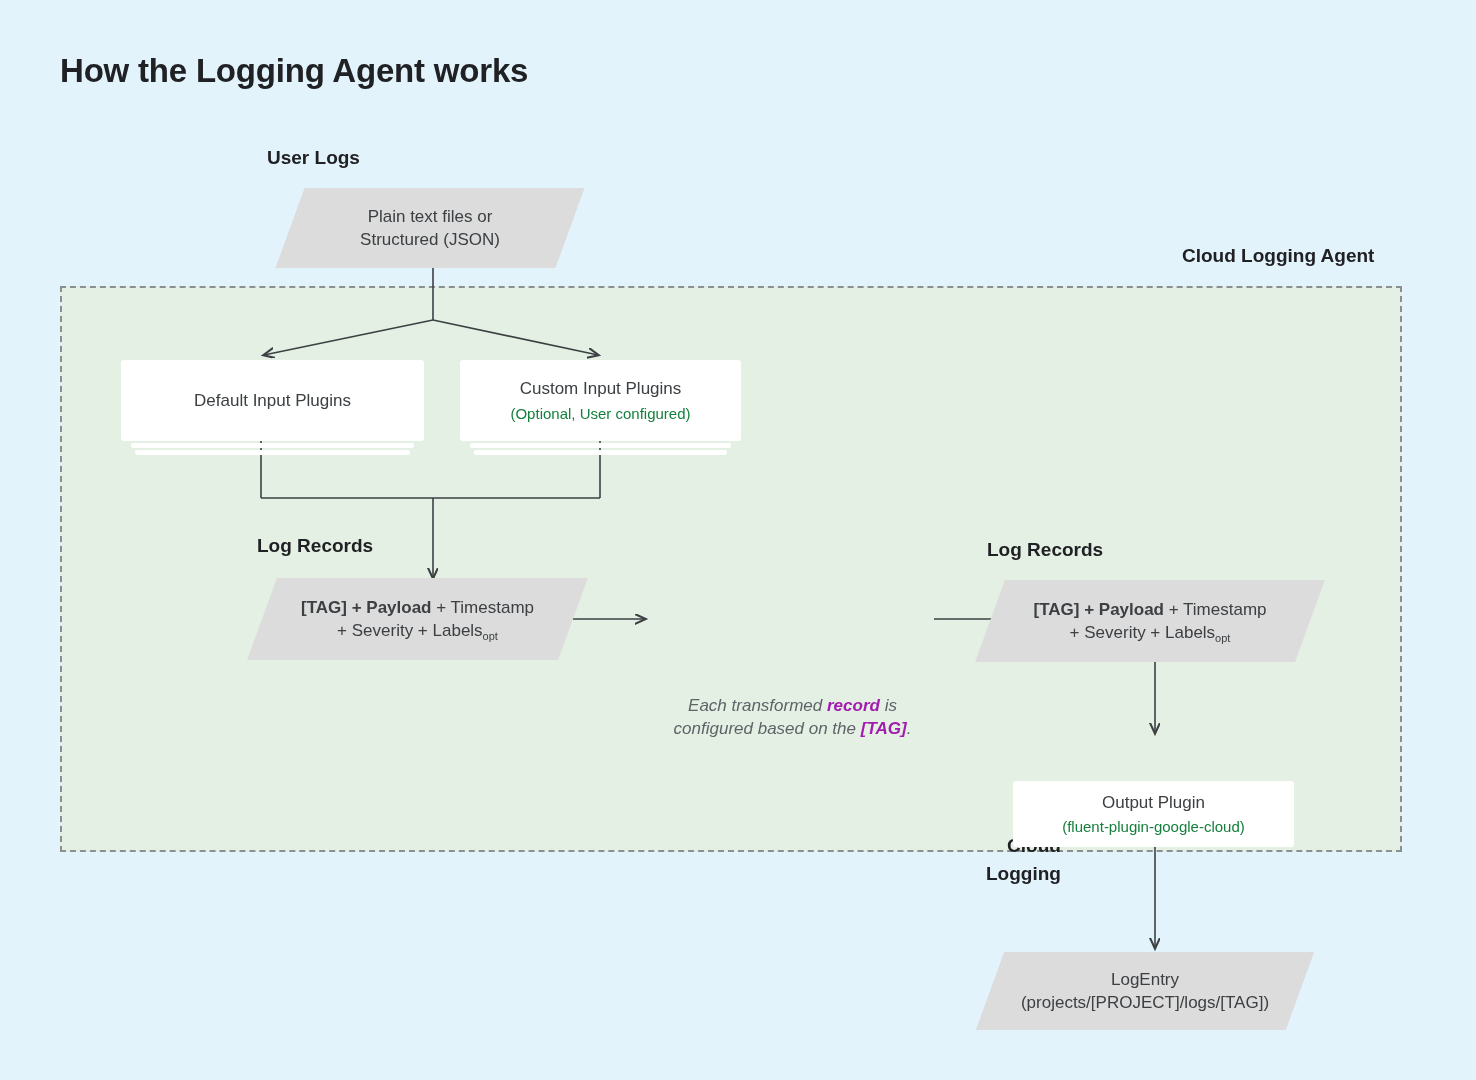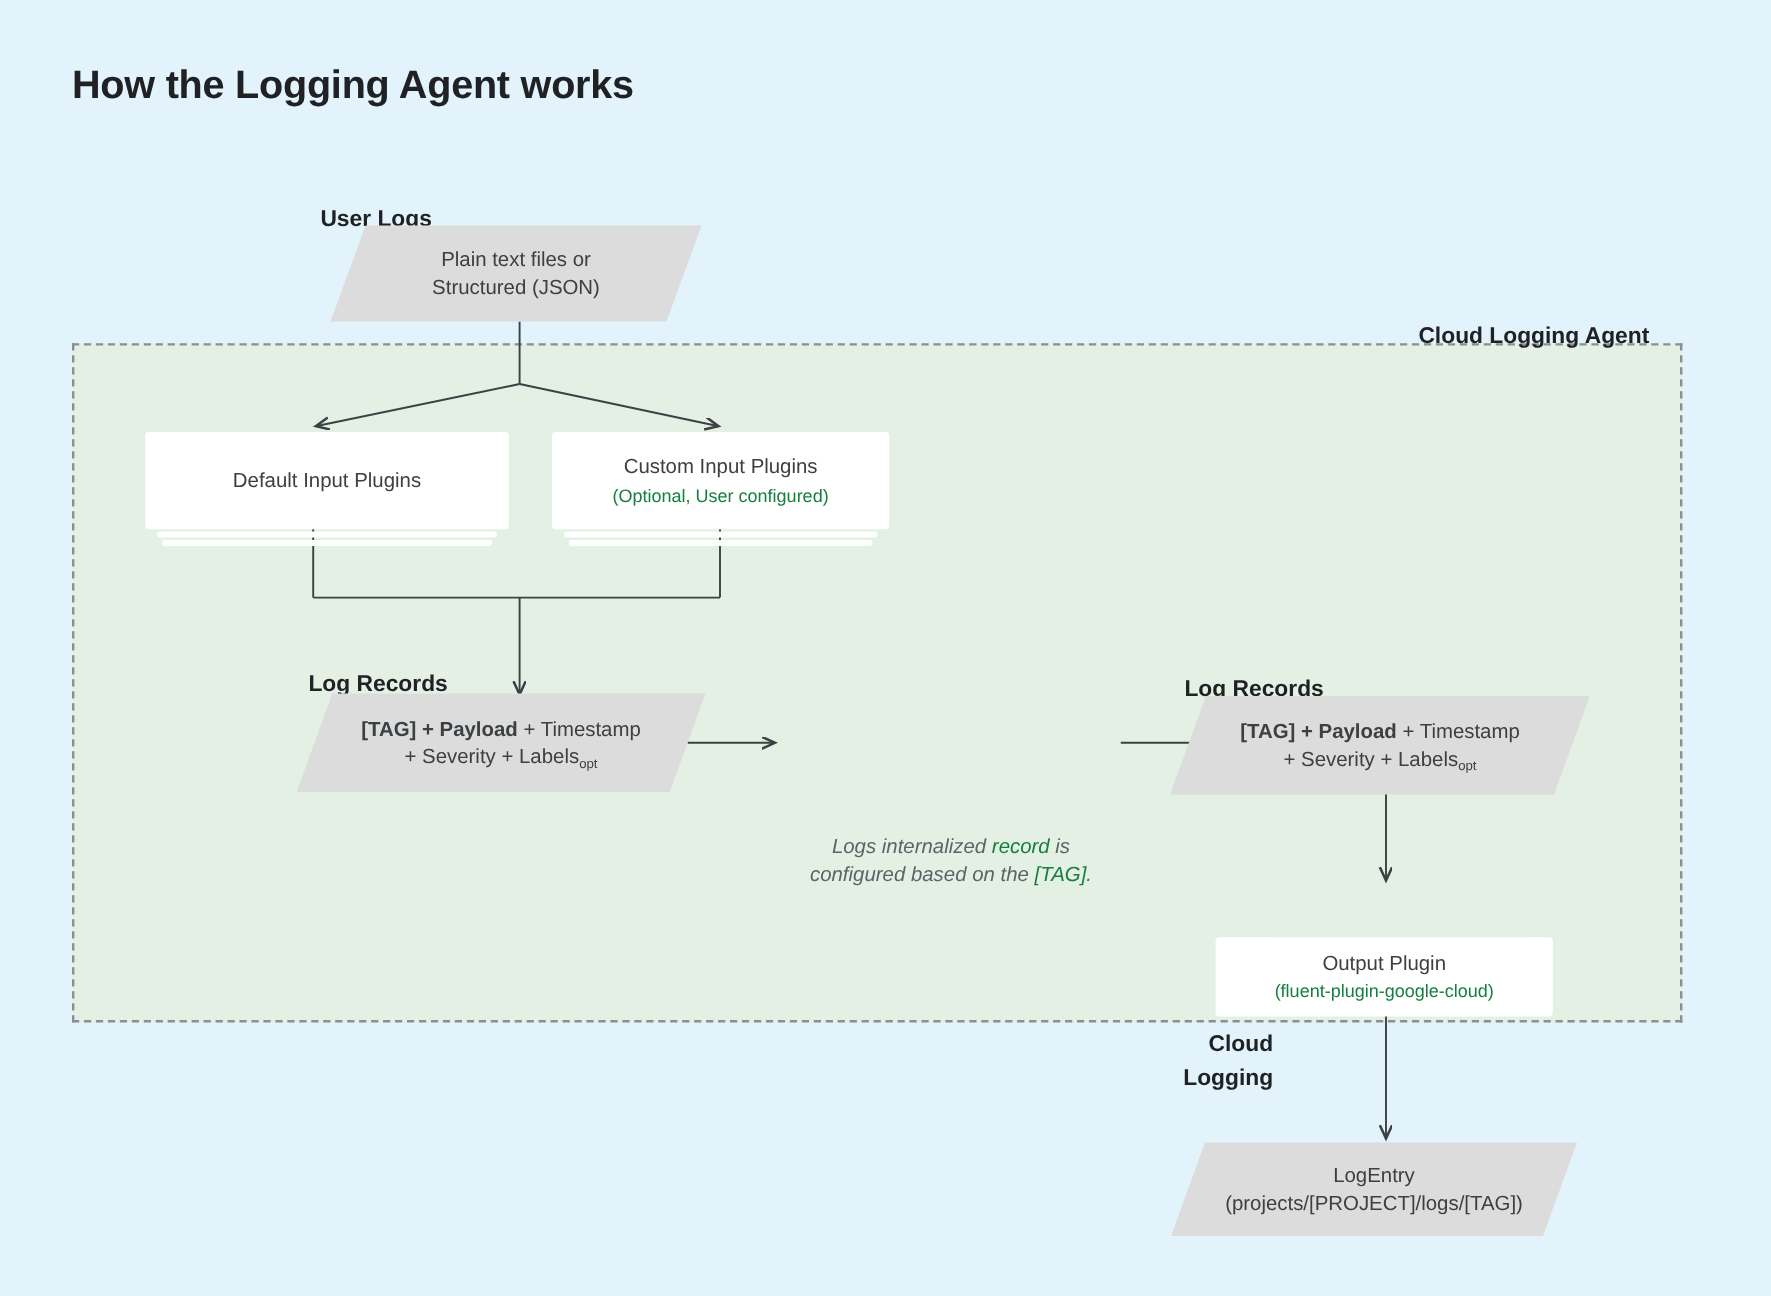--- a/index.html
+++ b/index.html
@@ -36,21 +36,20 @@
     color: #202124;
     letter-spacing: -0.2px;
   }
 
   .section-label {
     position: absolute;
     font-size: 19px;
     font-weight: bold;
     color: #202124;
     line-height: 1.45;
-    margin-top: 25px;
   }
 
   
   .agent-box {
     position: absolute;
     left: 60px;
     top: 286px;
     width: 1342px;
     height: 566px;
     border: 2px dashed #8a8f94;
@@ -122,22 +121,22 @@
   .note {
     position: absolute;
     font-size: 17px;
     font-style: italic;
     color: #5f6368;
     text-align: center;
     line-height: 1.38;
   }
   .note b {
     font-style: italic;
-    font-weight: normal;
-    color: #15803d;
+    font-weight: bold;
+    color: #a21caf;
   }
 
   .rec-line { display: block; }
   .rec-line b { font-weight: bold; }
   sub {
     font-size: 11px;
     vertical-align: baseline;
     position: relative;
     top: 4px;
   }
@@ -218,21 +217,21 @@
         <b>[TAG] + Payload</b><span> + Timestamp</span>
       </span>
       <span class="rec-line">
         <span>+ Severity + Labels</span><sub>opt</sub>
       </span>
     </div>
   </div>
 
 
   <div class="note" style="left:620px; top:694px; width:345px;">
-    <span><span>Logs internalized </span><b>record</b><span> is</span></span><br>
+    <span><span>Each transformed </span><b>record</b><span> is</span></span><br>
     <span><span>configured based on the </span><b>[TAG]</b><span>.</span></span>
   </div>
 
   <div class="para" style="left:990px; top:580px; width:320px; height:82px;">
     <div class="para-inner">
       <span class="rec-line">
         <b>[TAG] + Payload</b><span> + Timestamp</span>
       </span>
       <span class="rec-line">
         <span>+ Severity + Labels</span><sub>opt</sub>

